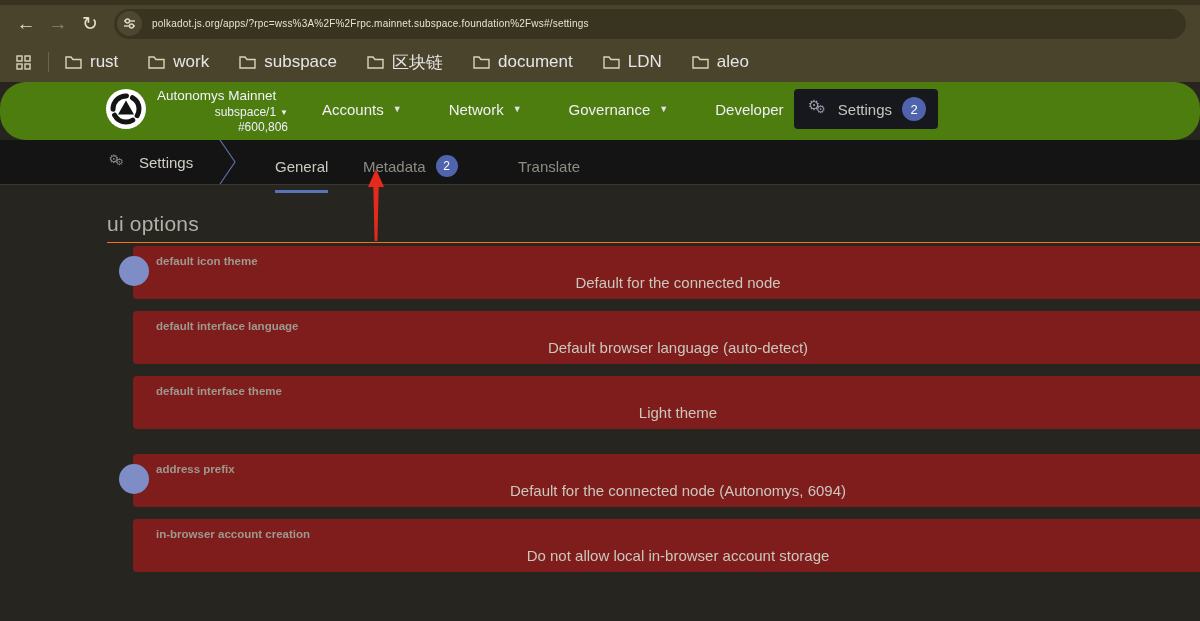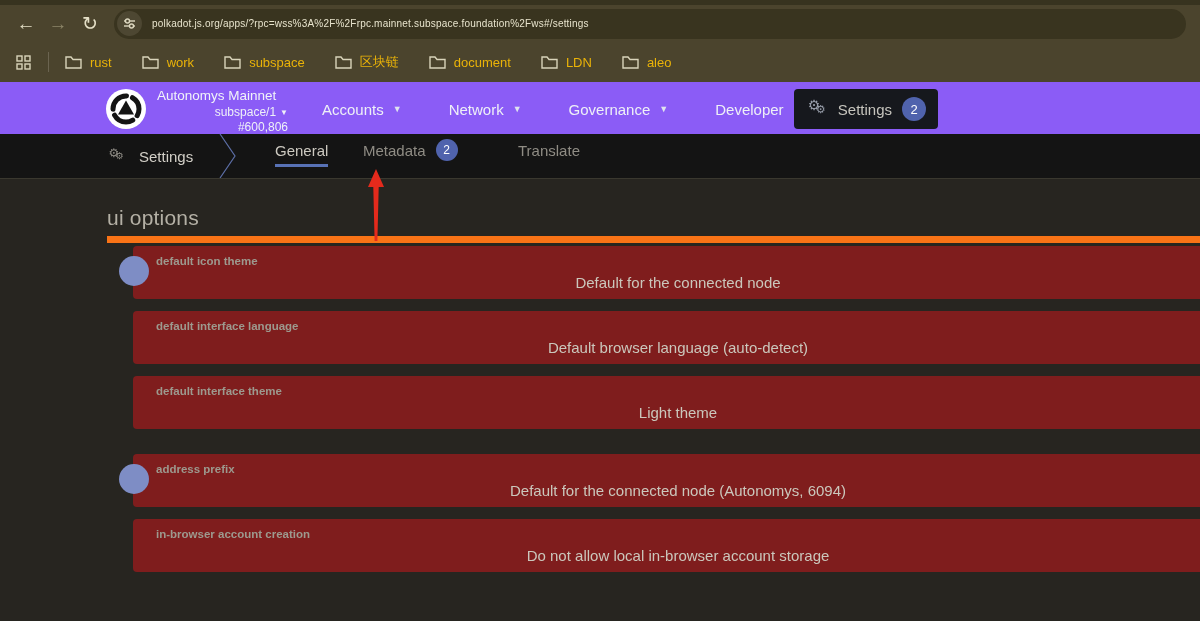--- a/index.html
+++ b/index.html
@@ -14,24 +14,24 @@
   .nav-btn.disabled { color:#8e8769; }
   .url-pill { flex:1; height:30px; margin-left:8px; background:#39341f; border-radius:15px;
     display:flex; align-items:center; padding-left:3px; }
   .chip { width:25px; height:25px; border-radius:50%; background:#4d4732;
     display:flex; align-items:center; justify-content:center; }
   .url-text { margin-left:10px; font-size:10px; color:#e8e4cd; letter-spacing:.2px; white-space:nowrap; }
 
   .bookmarks { height:40px; background:#4b442d; display:flex; align-items:center; padding:0 10px; }
   .bm-divider { width:1px; height:20px; background:#6b6450; margin:0 16px 0 12px; }
   .bookmark { display:flex; align-items:center; gap:8px; margin-right:30px; }
-  .bookmark span.lbl { font-size:13px; color:#eab308; }
-
-  
-  .app-header { position:relative; height:52px; background:#8b5cf6; color:#f1f3f9; }
+  .bookmark span.lbl { font-size:17px; color:#e5e5e5; }
+
+  
+  .app-header { position:relative; height:58px; background:#4d7c0f; color:#f1f3f9;border-radius:26px; }
   .logo { position:absolute; left:106px; top:7px; width:40px; height:40px; }
   .chain-block { position:absolute; left:157px; top:6px; width:131px; line-height:1.25; }
   .chain-name { font-size:13.5px; text-align:left; white-space:nowrap; }
   .chain-sub { font-size:12px; text-align:right; color:#eef0f8; }
   .chain-sub .caret { font-size:8px; vertical-align:1px; margin-left:4px; }
   .main-nav { position:absolute; left:322px; top:0; height:54px; display:flex; align-items:center; gap:47px; }
   .nav-item { display:flex; align-items:center; gap:9px; font-size:15px; color:#eef0f7; cursor:pointer; }
   .nav-item .caret { font-size:9px; color:#dfe3ee; }
   .settings-btn { position:absolute; right:262px; top:7px; height:40px; background:#16181d;
     border:none; border-radius:4px; display:flex; align-items:center; gap:10px; padding:0 12px 0 14px;
@@ -41,35 +41,35 @@
   .gears .g2 { position:absolute; left:8px; top:3px; font-size:11px; }
   .badge { min-width:24px; height:24px; border-radius:12px; background:#5063ad; color:#fff;
     font-size:13px; display:flex; align-items:center; justify-content:center; }
 
   
   .tabbar { position:relative; height:45px; background:#141414; border-bottom:1px solid #3a382f; }
   .crumb { position:absolute; left:107px; top:0; height:44px; display:flex; align-items:center; gap:12px;
     color:#d2cfc7; font-size:15px; }
   .crumb .gears { color:#8f8c85; transform:scale(.85); }
   .crumb-sep { position:absolute; left:218px; top:0; }
-  .tab { position:absolute; top:0; height:32px; display:flex; align-items:center; gap:10px;
+  .tab { position:absolute; top:0; height:52px; display:flex; align-items:center; gap:10px;
     font-size:15px; color:#8f8c84; cursor:pointer; }
   .tab.active { color:#ccc9c0; }
   .tab.active::after { content:""; position:absolute; left:0; right:0; bottom:-1px; height:3px; background:#5872b6; }
   .tab .badge { min-width:22px; height:22px; font-size:12px; }
   .tab-general { left:275px; }
   .tab-metadata { left:363px; }
   .tab-translate { left:518px; }
 
   .arrow-annotation { position:absolute; left:364px; top:169px; z-index:5; }
 
   
   .content { position:relative; height:440px; padding-top:27px; }
   .section + .section { margin-top:22px; }
-  .section-header { margin-left:107px; padding-bottom:6px; border-bottom:7px solid #f97316; }
+  .section-header { margin-left:107px; padding-bottom:6px; border-bottom:1px solid #f97316; }
   .section-header h2 { font-size:21px; font-weight:400; color:#b4b0a5; letter-spacing:.2px; }
   .rows { margin-left:133px; padding-top:3px; }
   .row { position:relative; background:#7f1d1d; border-radius:4px 0 0 4px; height:53px;
     padding:9px 0 0 23px; margin-bottom:12px; cursor:pointer; }
   .row .label { font-size:11.5px; font-weight:bold; color:#9d998e; line-height:13px; }
   .row .value { font-size:15px; color:#cbc7bc; margin-top:6px; line-height:18px;text-align:center; }
   .avatar { position:absolute; left:-14px; top:10px; width:30px; height:30px; border-radius:50%;
     background:#7e8dc5; }
 </style>
 </head>

